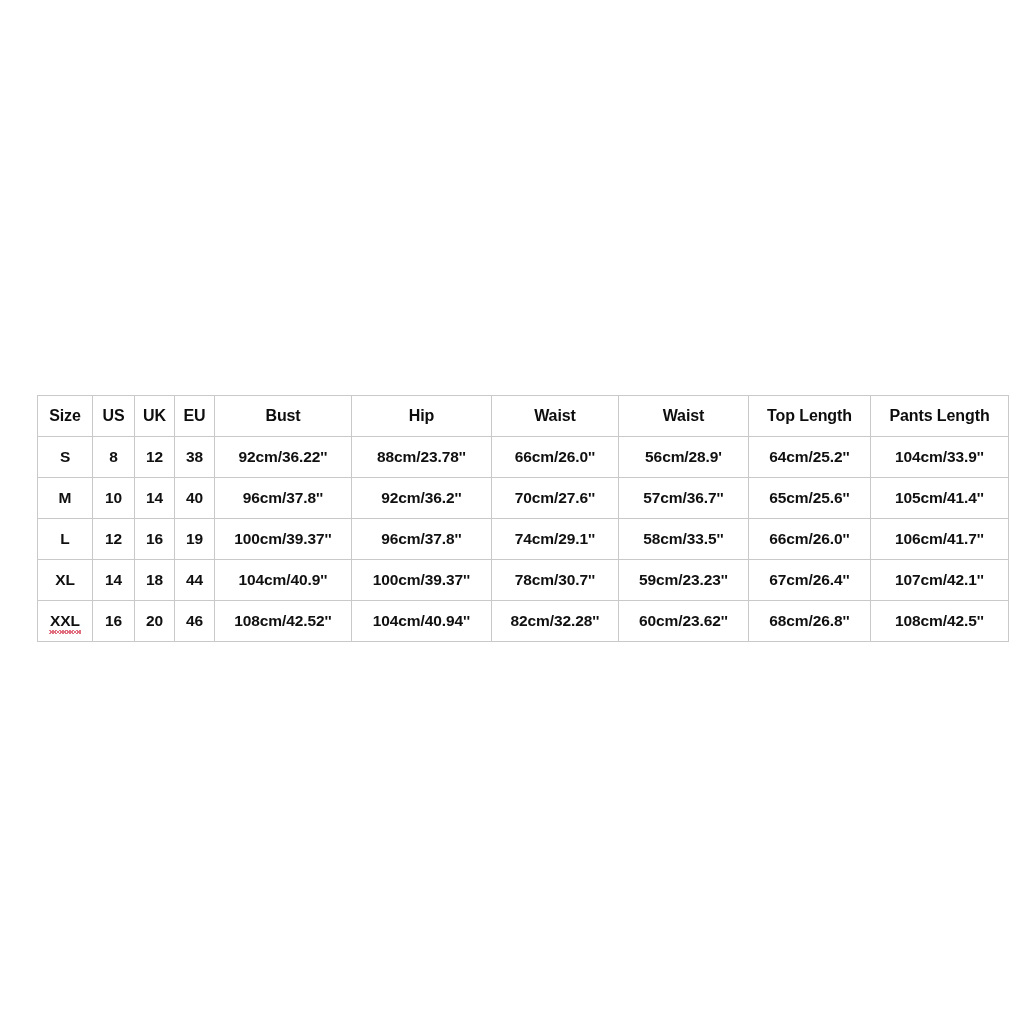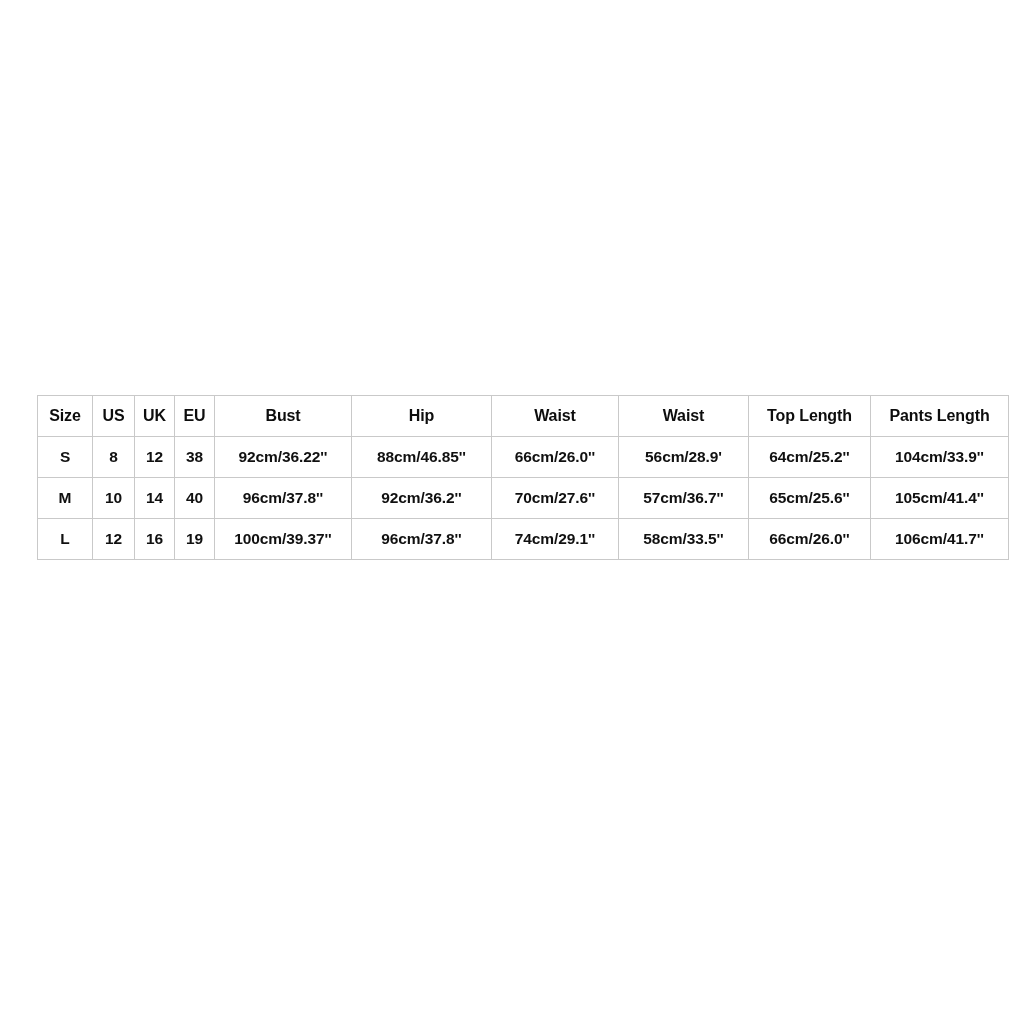--- a/index.html
+++ b/index.html
@@ -124,21 +124,21 @@
       </tr>
     </thead>
     <tbody>
 
       <tr>
         <td class="sizelabel"><span class="size-token">S</span></td>
         <td class="num">8</td>
         <td class="num">12</td>
         <td class="num">38</td>
         <td>92cm/36.22''</td>
-        <td>88cm/46.85''</td>
+        <td>88cm/23.78''</td>
         <td>66cm/26.0''</td>
         <td>56cm/28.9'</td>
         <td>64cm/25.2''</td>
         <td>104cm/33.9''</td>
       </tr>
 
       <tr>
         <td class="sizelabel"><span class="size-token">M</span></td>
         <td class="num">10</td>
         <td class="num">14</td>
@@ -157,17 +157,41 @@
         <td class="num">16</td>
         <td class="num">19</td>
         <td>100cm/39.37''</td>
         <td>96cm/37.8''</td>
         <td>74cm/29.1''</td>
         <td>58cm/33.5''</td>
         <td>66cm/26.0''</td>
         <td>106cm/41.7''</td>
       </tr>
 
+      <tr>
+        <td class="sizelabel"><span class="size-token">XL</span></td>
+        <td class="num">14</td>
+        <td class="num">18</td>
+        <td class="num">44</td>
+        <td>104cm/40.9''</td>
+        <td>100cm/39.37''</td>
+        <td>78cm/30.7''</td>
+        <td>59cm/23.23''</td>
+        <td>67cm/26.4''</td>
+        <td>107cm/42.1''</td>
+      </tr>
 
+      <tr>
+        <td class="sizelabel"><span class="size-token squiggle">XXL</span></td>
+        <td class="num">16</td>
+        <td class="num">20</td>
+        <td class="num">46</td>
+        <td>108cm/42.52''</td>
+        <td>104cm/40.94''</td>
+        <td>82cm/32.28''</td>
+        <td>60cm/23.62''</td>
+        <td>68cm/26.8''</td>
+        <td>108cm/42.5''</td>
+      </tr>
 
     </tbody>
   </table>
 </div>
 
 </body></html>

